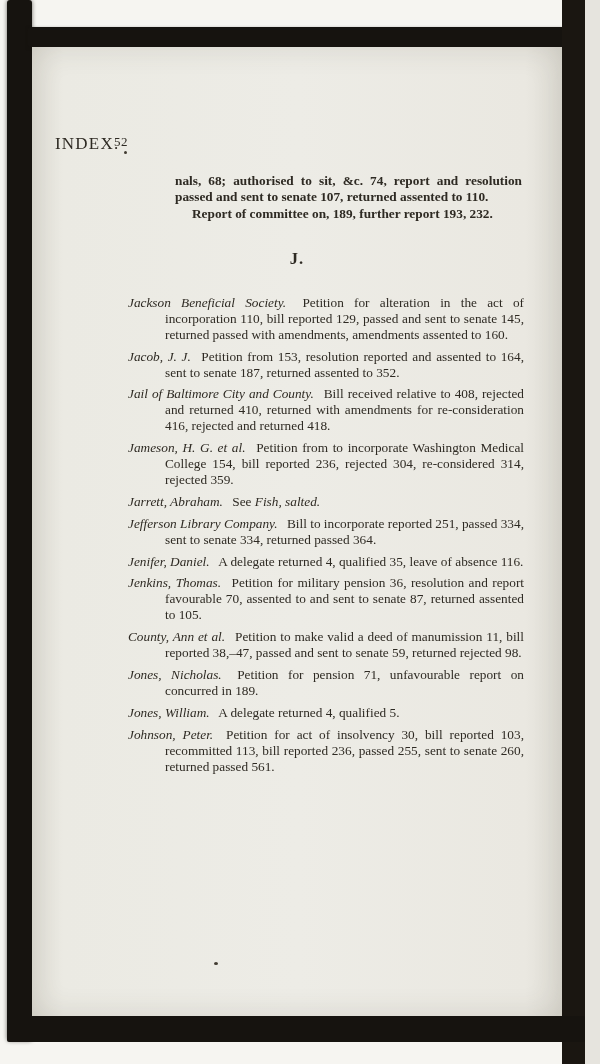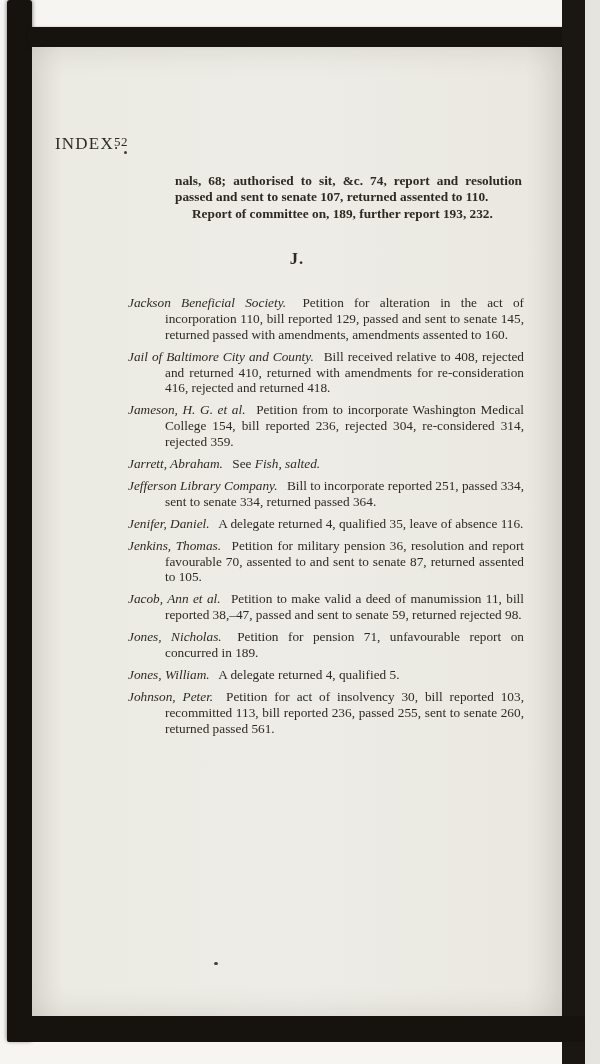--- a/index.html
+++ b/index.html
@@ -94,27 +94,28 @@
 
   <div class="intro">
     <p class="para1">nals, 68; authorised to sit, &amp;c. 74, report and resolution passed and sent to senate 107, returned assented to 110.</p>
     <p class="para2">Report of committee on, 189, further report 193, 232.</p>
   </div>
 
   <div class="section-letter">J.</div>
 
   <div class="entries" id="entries">
       <p class="entry"><span class="term">Jackson Beneficial Society.</span> <span class="body-text">Petition for alteration in the act of incorporation 110, bill reported 129, passed and sent to senate 145, returned passed with amendments, amendments assented to 160.</span></p>
+      <p class="entry"><span class="term">Jacob, J. J.</span> <span class="body-text">Petition from 153, resolution reported and assented to 164, sent to senate 187, returned assented to 352.</span></p>
       <p class="entry"><span class="term">Jail of Baltimore City and County.</span> <span class="body-text">Bill received relative to 408, rejected and returned 410, returned with amendments for re-consideration 416, rejected and returned 418.</span></p>
       <p class="entry"><span class="term">Jameson, H. G. et al.</span> <span class="body-text">Petition from to incorporate Washington Medical College 154, bill reported 236, rejected 304, re-considered 314, rejected 359.</span></p>
       <p class="entry"><span class="term">Jarrett, Abraham.</span> <span class="body-text">See</span> <span class="term cross-ref">Fish, salted.</span></p>
       <p class="entry"><span class="term">Jefferson Library Company.</span> <span class="body-text">Bill to incorporate reported 251, passed 334, sent to senate 334, returned passed 364.</span></p>
       <p class="entry"><span class="term">Jenifer, Daniel.</span> <span class="body-text">A delegate returned 4, qualified 35, leave of absence 116.</span></p>
       <p class="entry"><span class="term">Jenkins, Thomas.</span> <span class="body-text">Petition for military pension 36, resolution and report favourable 70, assented to and sent to senate 87, returned assented to 105.</span></p>
-      <p class="entry"><span class="term">Jacob, Ann et al.</span> <span class="body-text">Petition to make valid a deed of manumission 11, bill reported 38,–47, passed and sent to senate 59, returned rejected 98.</span></p>
+      <p class="entry"><span class="term">County, Ann et al.</span> <span class="body-text">Petition to make valid a deed of manumission 11, bill reported 38,–47, passed and sent to senate 59, returned rejected 98.</span></p>
       <p class="entry"><span class="term">Jones, Nicholas.</span> <span class="body-text">Petition for pension 71, unfavourable report on concurred in 189.</span></p>
       <p class="entry"><span class="term">Jones, William.</span> <span class="body-text">A delegate returned 4, qualified 5.</span></p>
       <p class="entry"><span class="term">Johnson, Peter.</span> <span class="body-text">Petition for act of insolvency 30, bill reported 103, recommitted 113, bill reported 236, passed 255, sent to senate 260, returned passed 561.</span></p>
     </div>
 
   <div class="speck speck-1"></div>
 </div>
 
 <div class="speck speck-2"></div>
 

